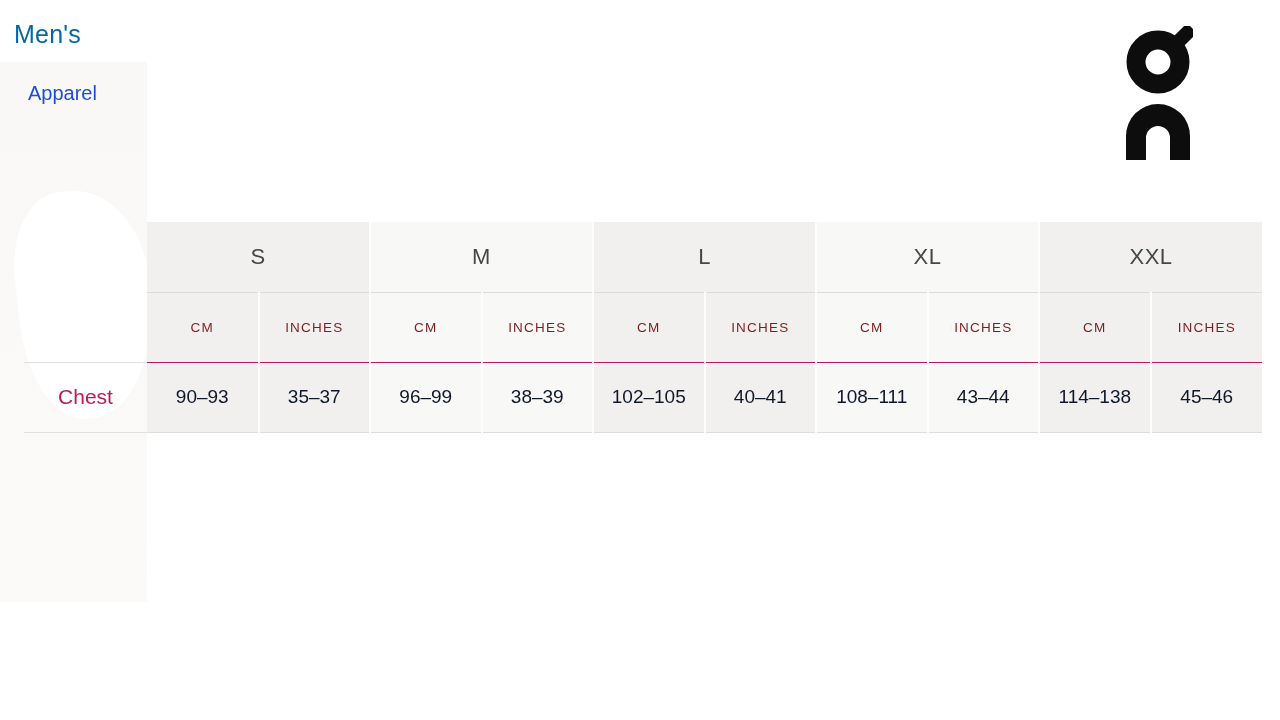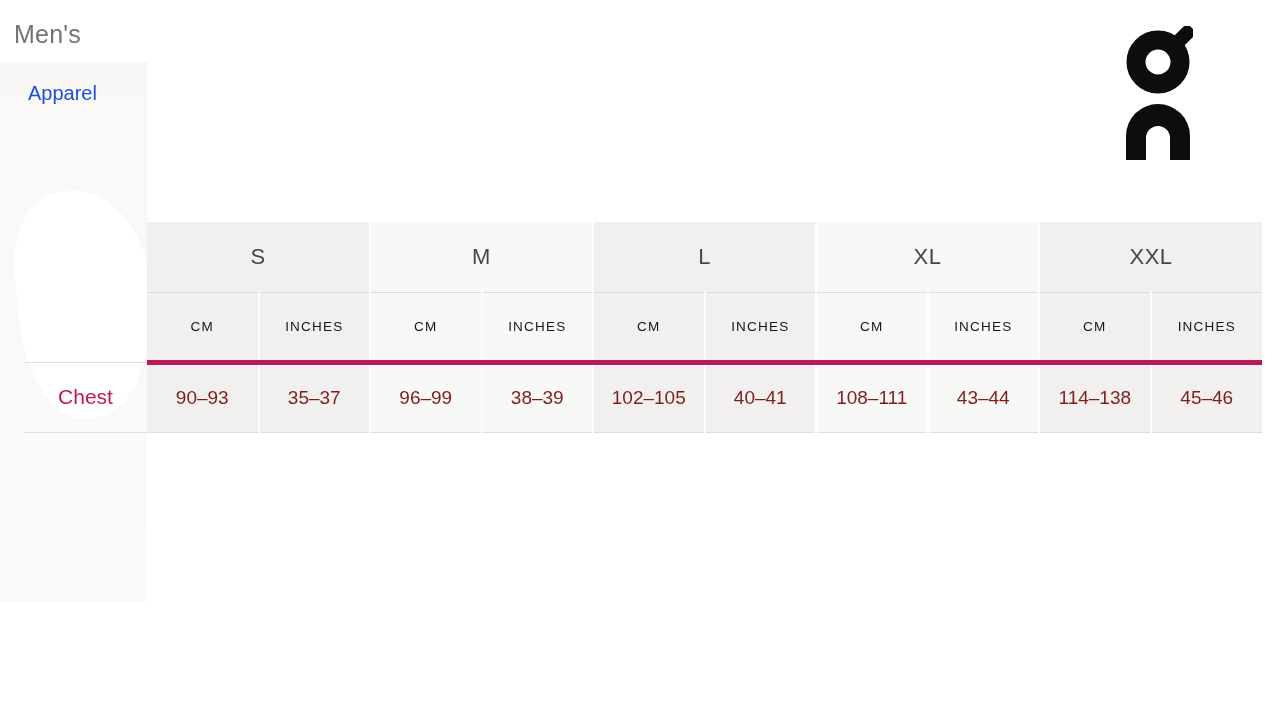--- a/index.html
+++ b/index.html
@@ -18,21 +18,21 @@
   }
   .bg-blob {
     position: absolute; left: 18px; top: 190px; width: 134px; height: 228px;
     background: #ffffff;
     border-radius: 42% 58% 55% 45% / 38% 46% 62% 50%;
     transform: rotate(-6deg);
   }
 
   .page-title {
     position: absolute; left: 14px; top: 20px;
-    font-size: 25px; font-weight: 400; color: #737373; letter-spacing: 0.2px;
+    font-size: 25px; font-weight: 400; color: #0369a1; letter-spacing: 0.2px;
   }
   .page-subtitle {
     position: absolute; left: 28px; top: 82px;
     font-size: 20px; font-weight: 400; color: #1d4ed8;
   }
 
   .logo { position: absolute; left: 1125px; top: 26px; width: 68px; height: 134px; }
 
   table.size-chart {
     position: absolute; left: 24px; top: 222px;
@@ -51,30 +51,30 @@
   .shade-b { background: #f8f8f6; }
 
   .corner { background: transparent; border: none; }
   .sub-corner { border-bottom: 1px solid #e0dfdc; }
 
   .size-h {
     font-size: 22px; color: #43474a; letter-spacing: 0.5px;
     border-bottom: 1px solid #dcdbd9;
   }
   .unit {
-    font-size: 13.5px; color: #0f172a; letter-spacing: 1.2px;
-    border-bottom: 5px solid #be185d;
+    font-size: 13.5px; color: #7f1d1d; letter-spacing: 1.2px;
+    border-bottom: 1px solid #be185d;
   }
   .rlabel {
     font-size: 21px; color: #be185d;
     border-bottom: 1px solid #e2e1de;
     background: transparent;
   }
   .val {
-    font-size: 19px; color: #7f1d1d;
+    font-size: 19px; color: #0f172a;
     border-bottom: 1px solid #dfdedb;
   }
   .vsep { border-left: 2px solid #fdfdfc; }
 </style>
 </head>
 <body>
 
 <div class="screen">
 
   <div class="bg-strip"></div>

